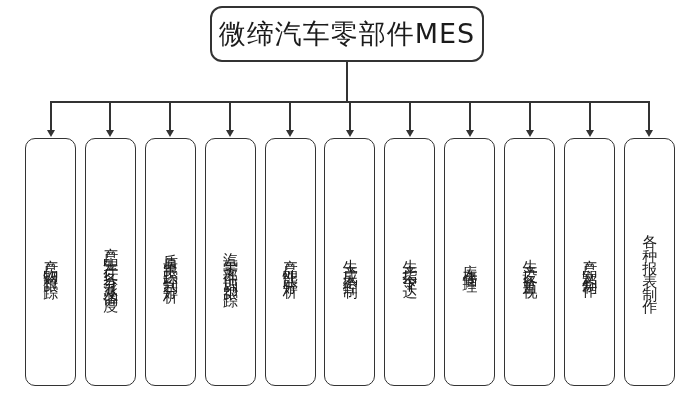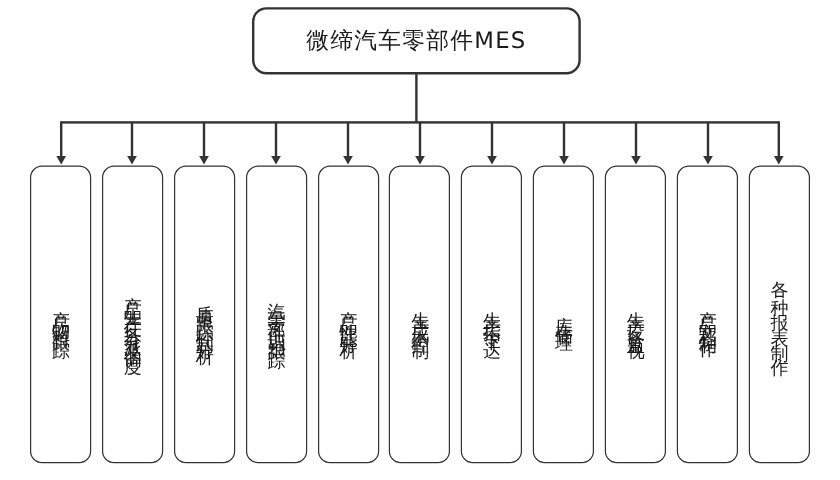--- a/index.html
+++ b/index.html
@@ -11,21 +11,21 @@
   .canvas {
     position: relative; width: 700px; height: 400px;
     background: #ffffff; overflow: hidden;
   }
   
   .title-box {
     position: absolute; left: 210px; top: 6px; width: 274px; height: 56px;
     box-sizing: border-box; border: 2px solid #333333; border-radius: 12px;
     background: #ffffff; display: flex; align-items: center; justify-content: center;
   }
-  .title-box .title-text { font-size: 19px; letter-spacing: 1px; white-space: nowrap; }
+  .title-box .title-text { font-size: 27px; letter-spacing: 1px; white-space: nowrap; }
 
   
   .stem {
     position: absolute; left: 346px; top: 61px; width: 2px; height: 41px;
     background: #333333;
   }
   .trunk {
     position: absolute; left: 50px; top: 101px; width: 600px; height: 2px;
     background: #333333;
   }

